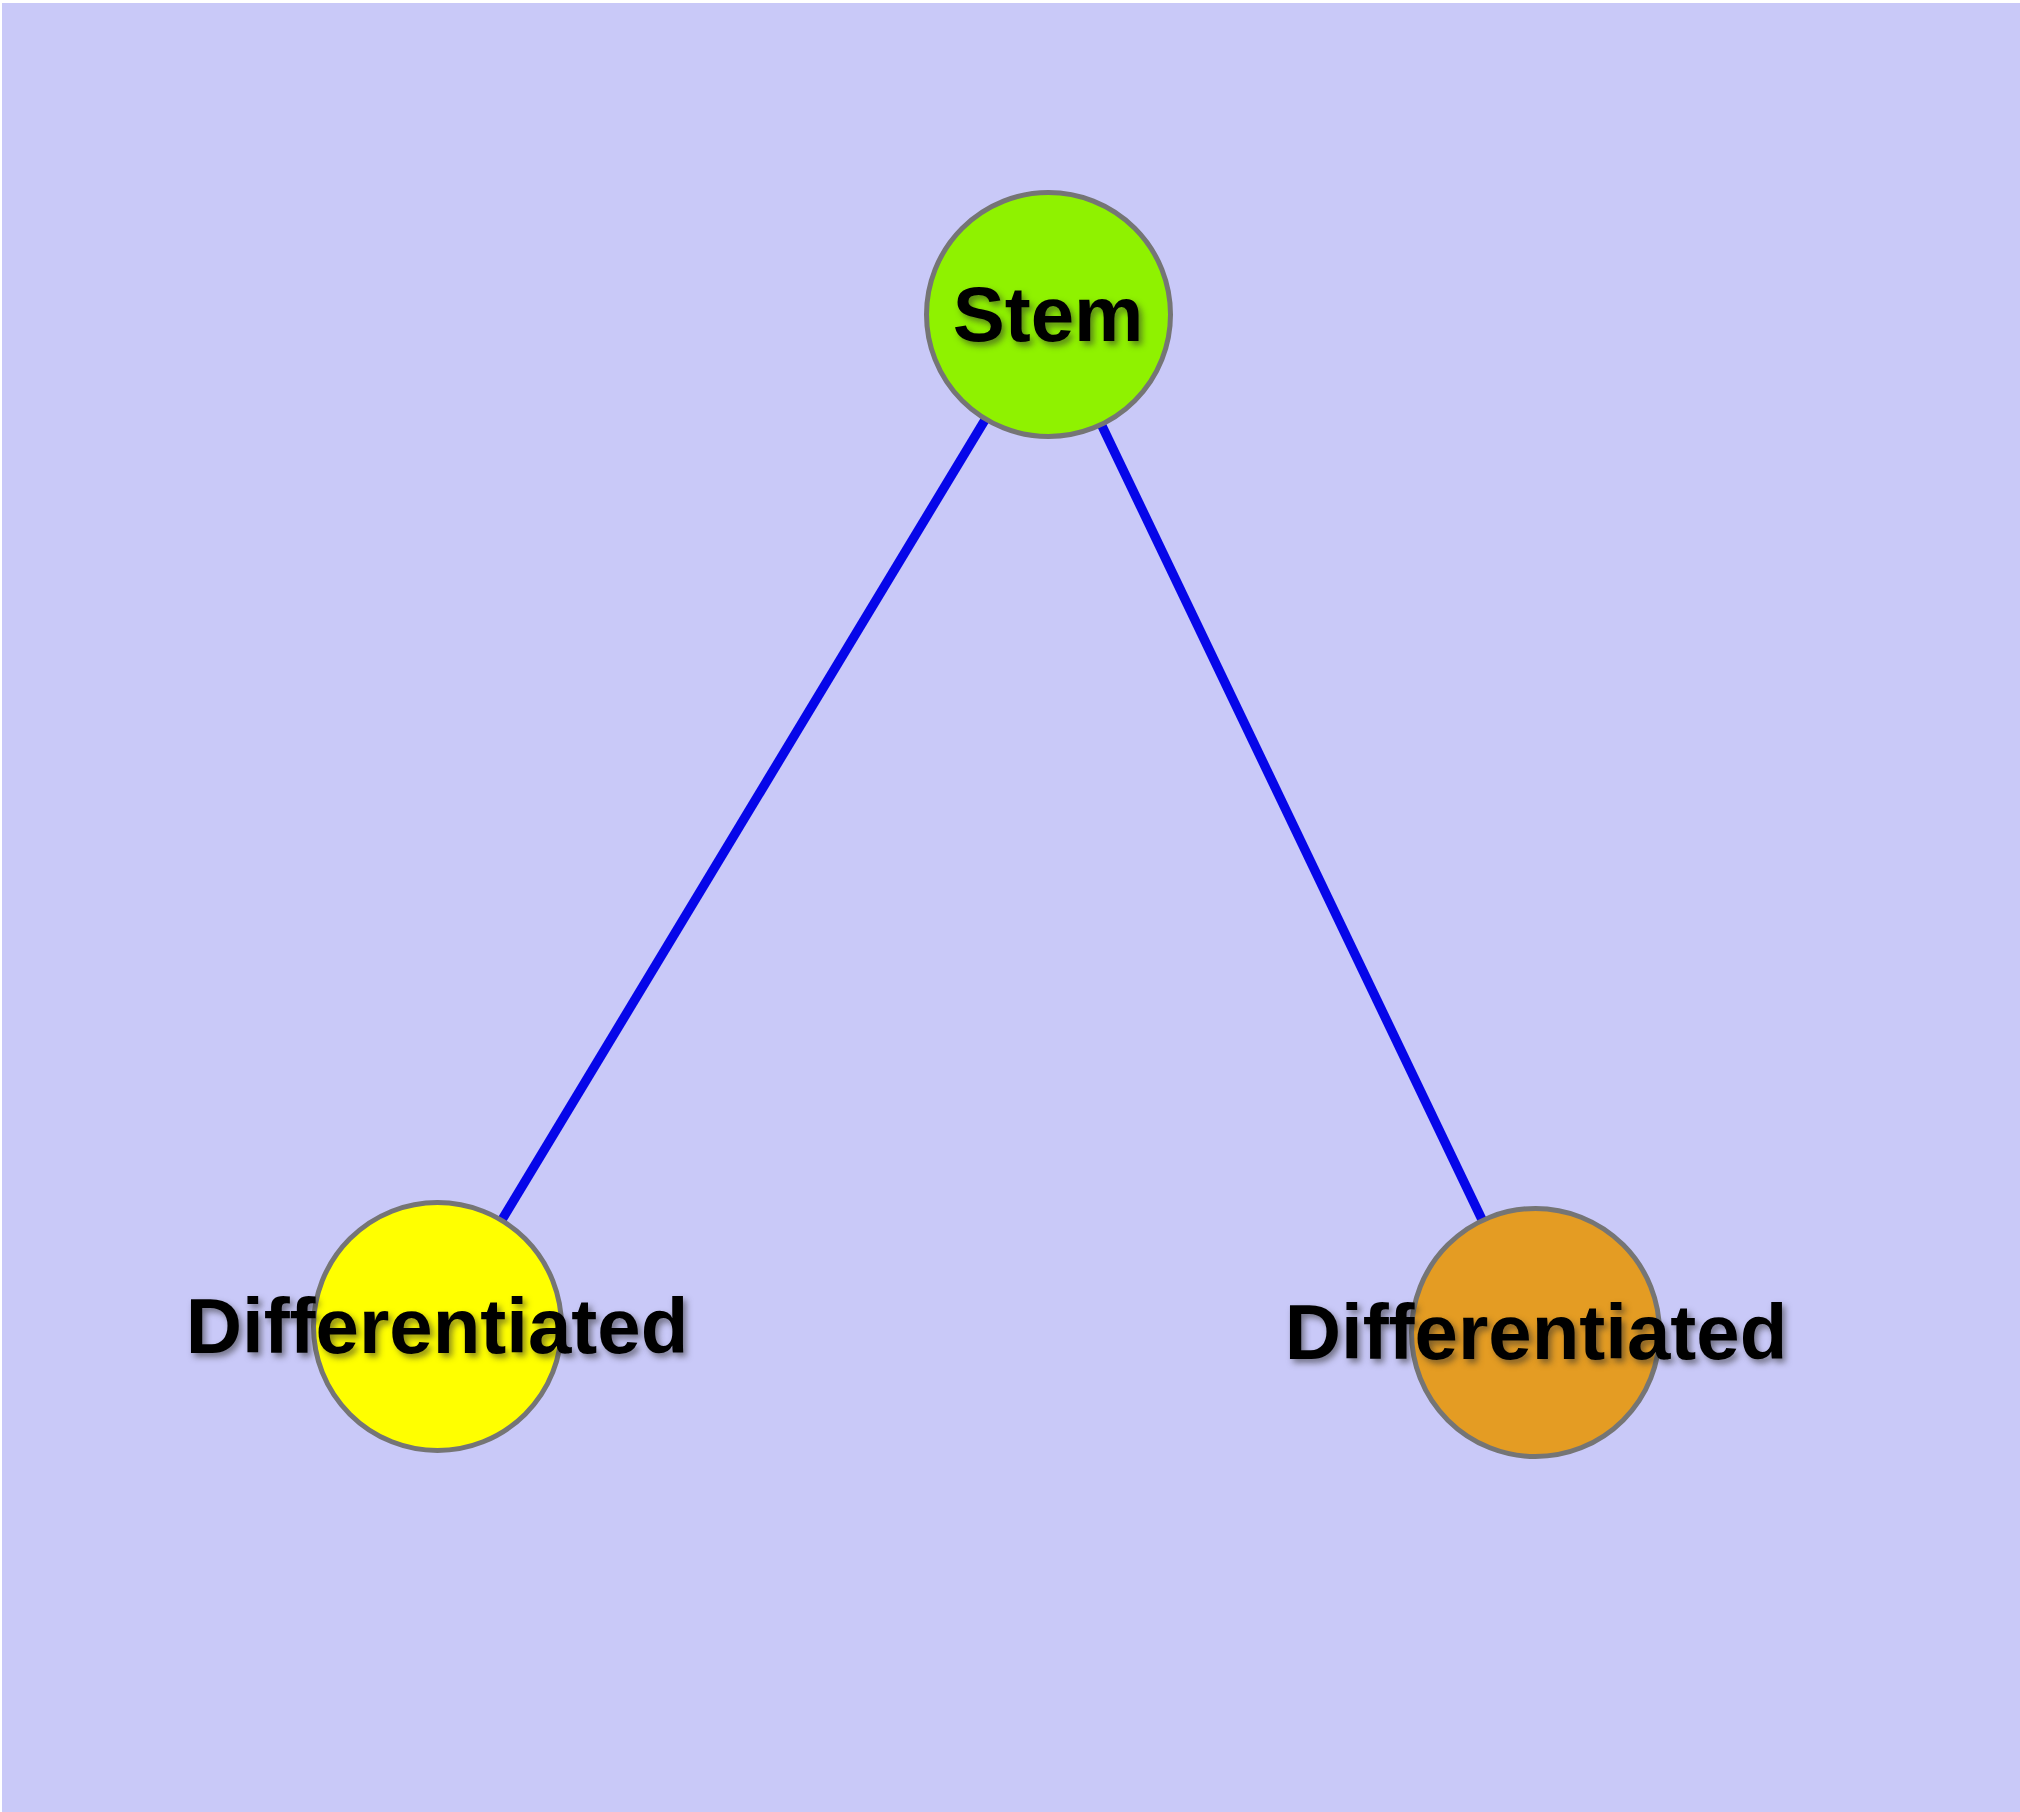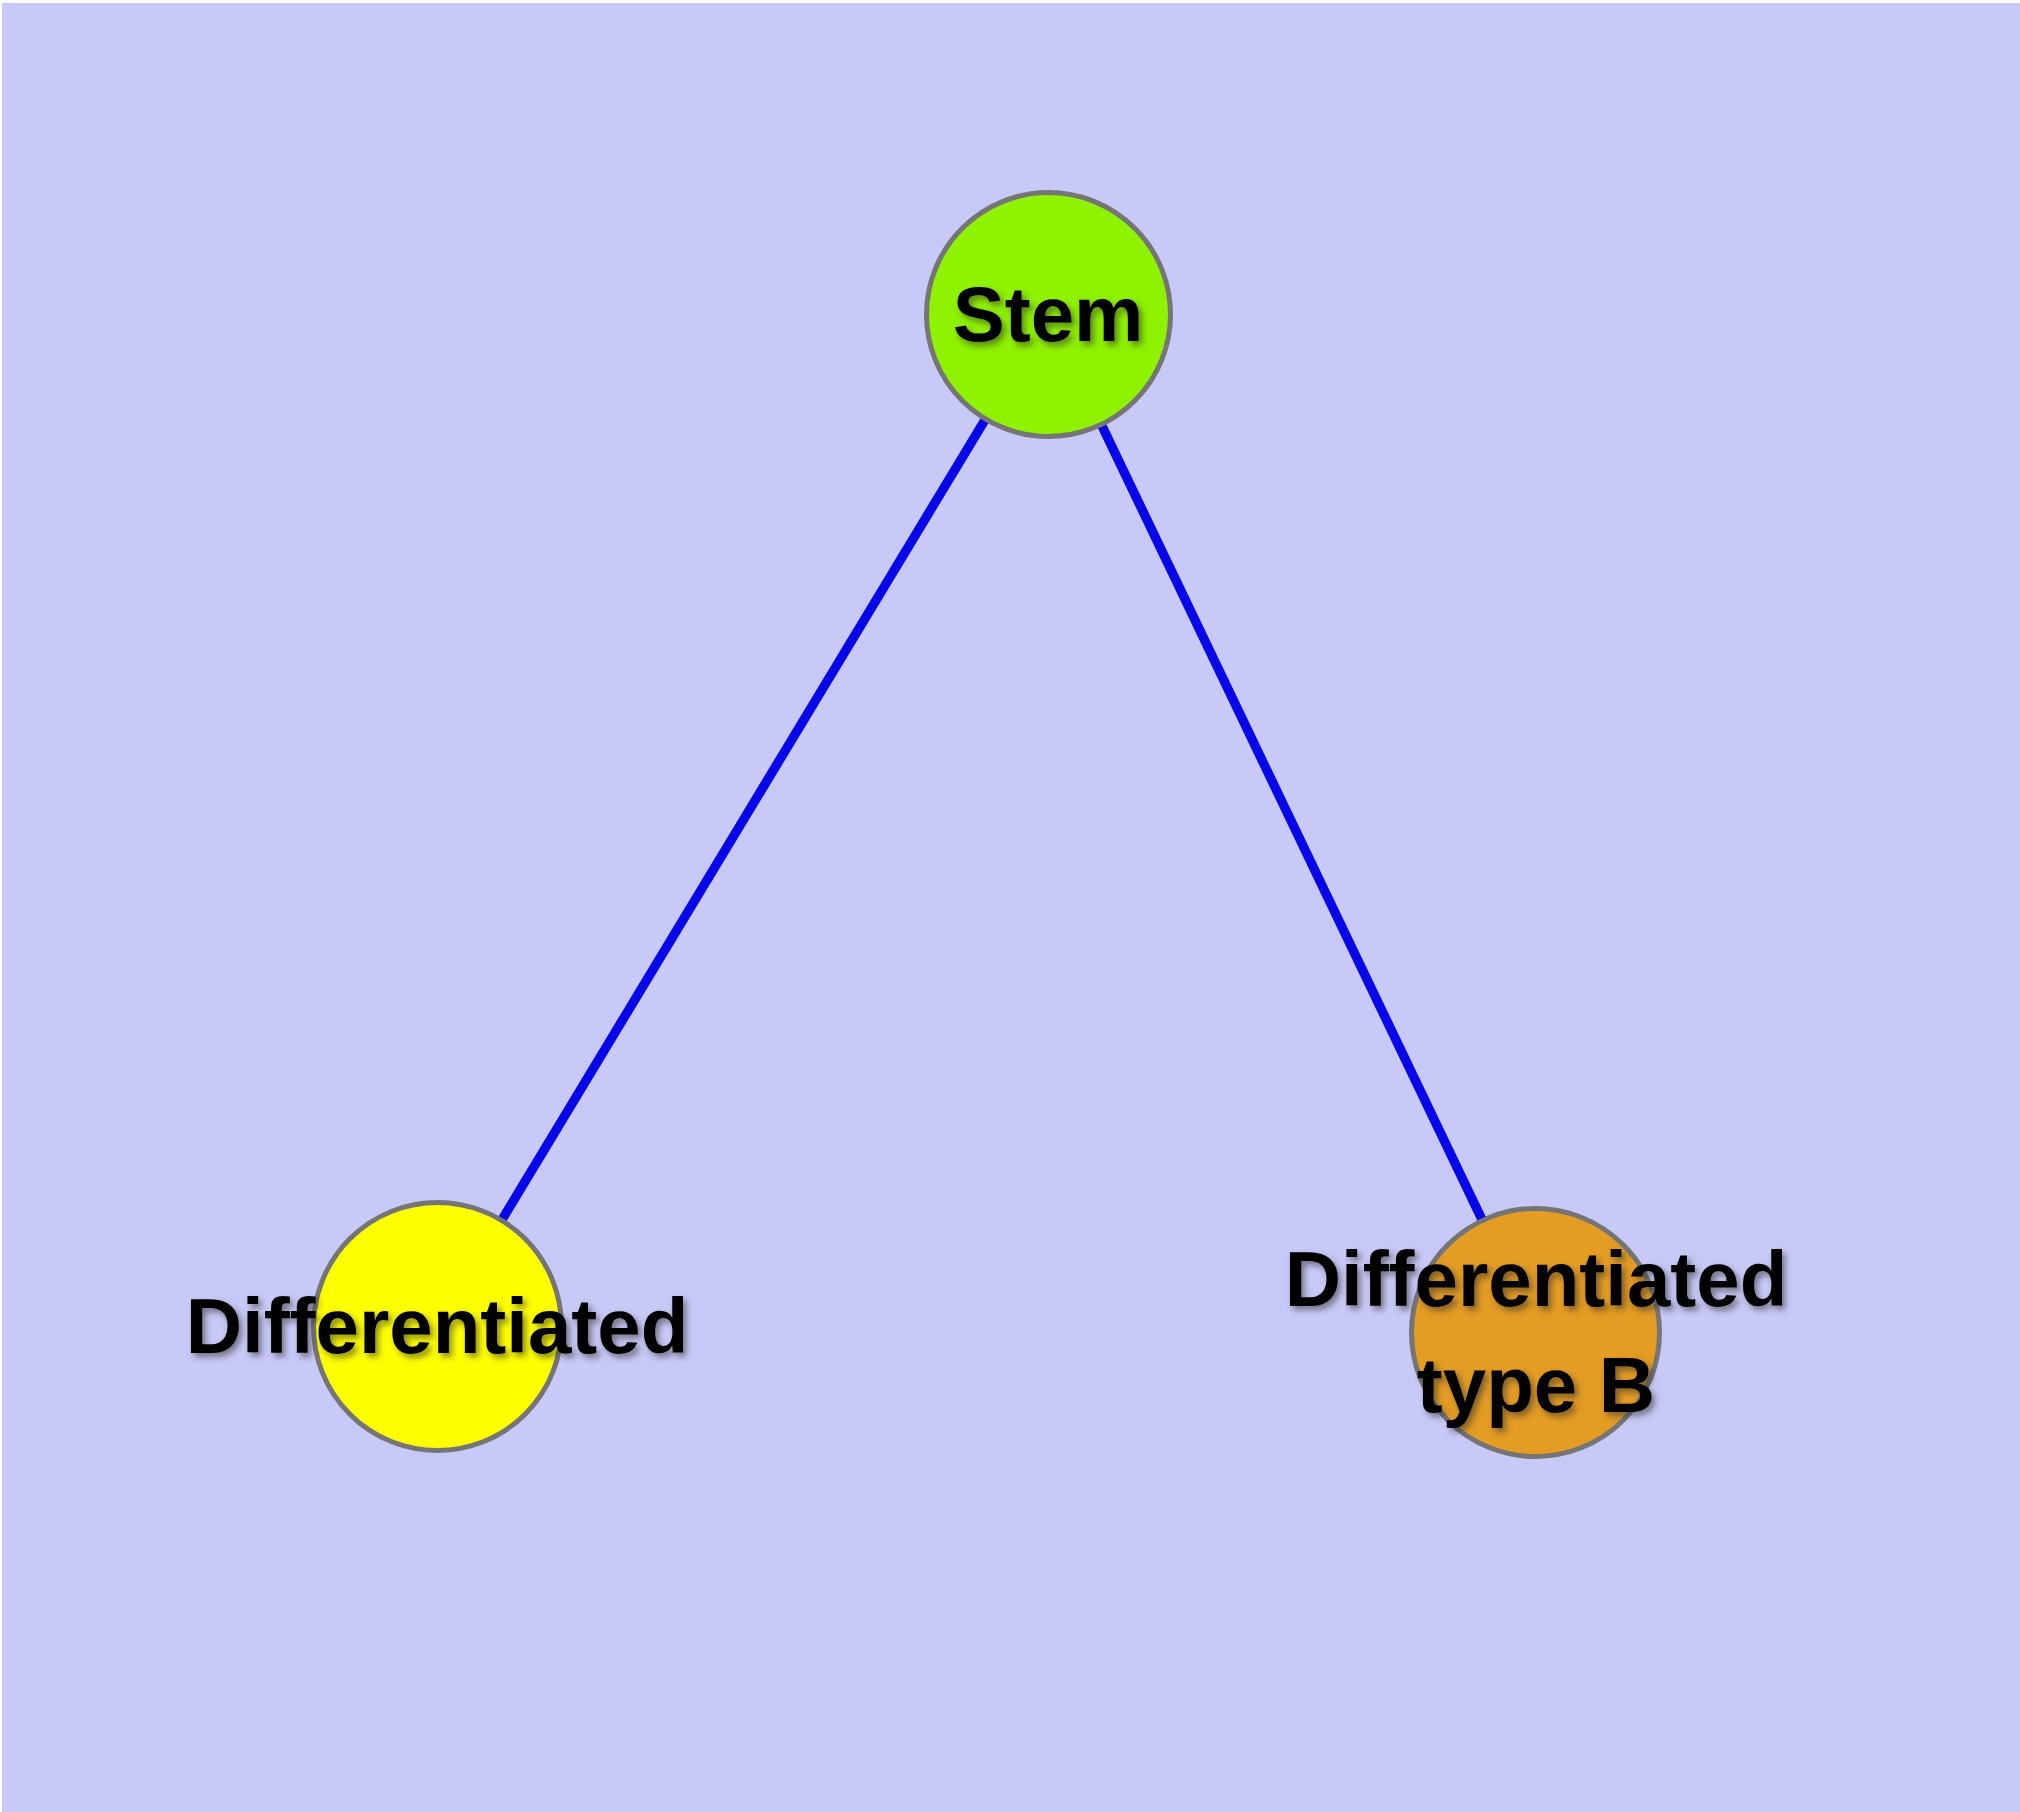--- a/index.html
+++ b/index.html
@@ -64,16 +64,15 @@
     <div class="node-label" style="left: 1048px; top: 314px; color: rgb(0, 0, 0);">
       <div>Stem</div>
     </div>
     <div class="node" style="left: 311px; top: 1200px; width: 253px; height: 253px; background: rgb(255, 255, 0); border-color: rgb(117, 117, 117); border-width: 5.1px;"></div>
     <div class="node-label" style="left: 437px; top: 1326px; color: rgb(0, 0, 0);">
       <div>Differentiated</div>
     </div>
     <div class="node" style="left: 1409px; top: 1206px; width: 253px; height: 253px; background: rgb(228, 156, 35); border-color: rgb(117, 117, 117); border-width: 5.1px;"></div>
     <div class="node-label" style="left: 1536px; top: 1332px; color: rgb(0, 0, 0);">
       <div>Differentiated</div>
-      <div>type B</div>
     </div>
   </div>
 
 
 </body></html>

